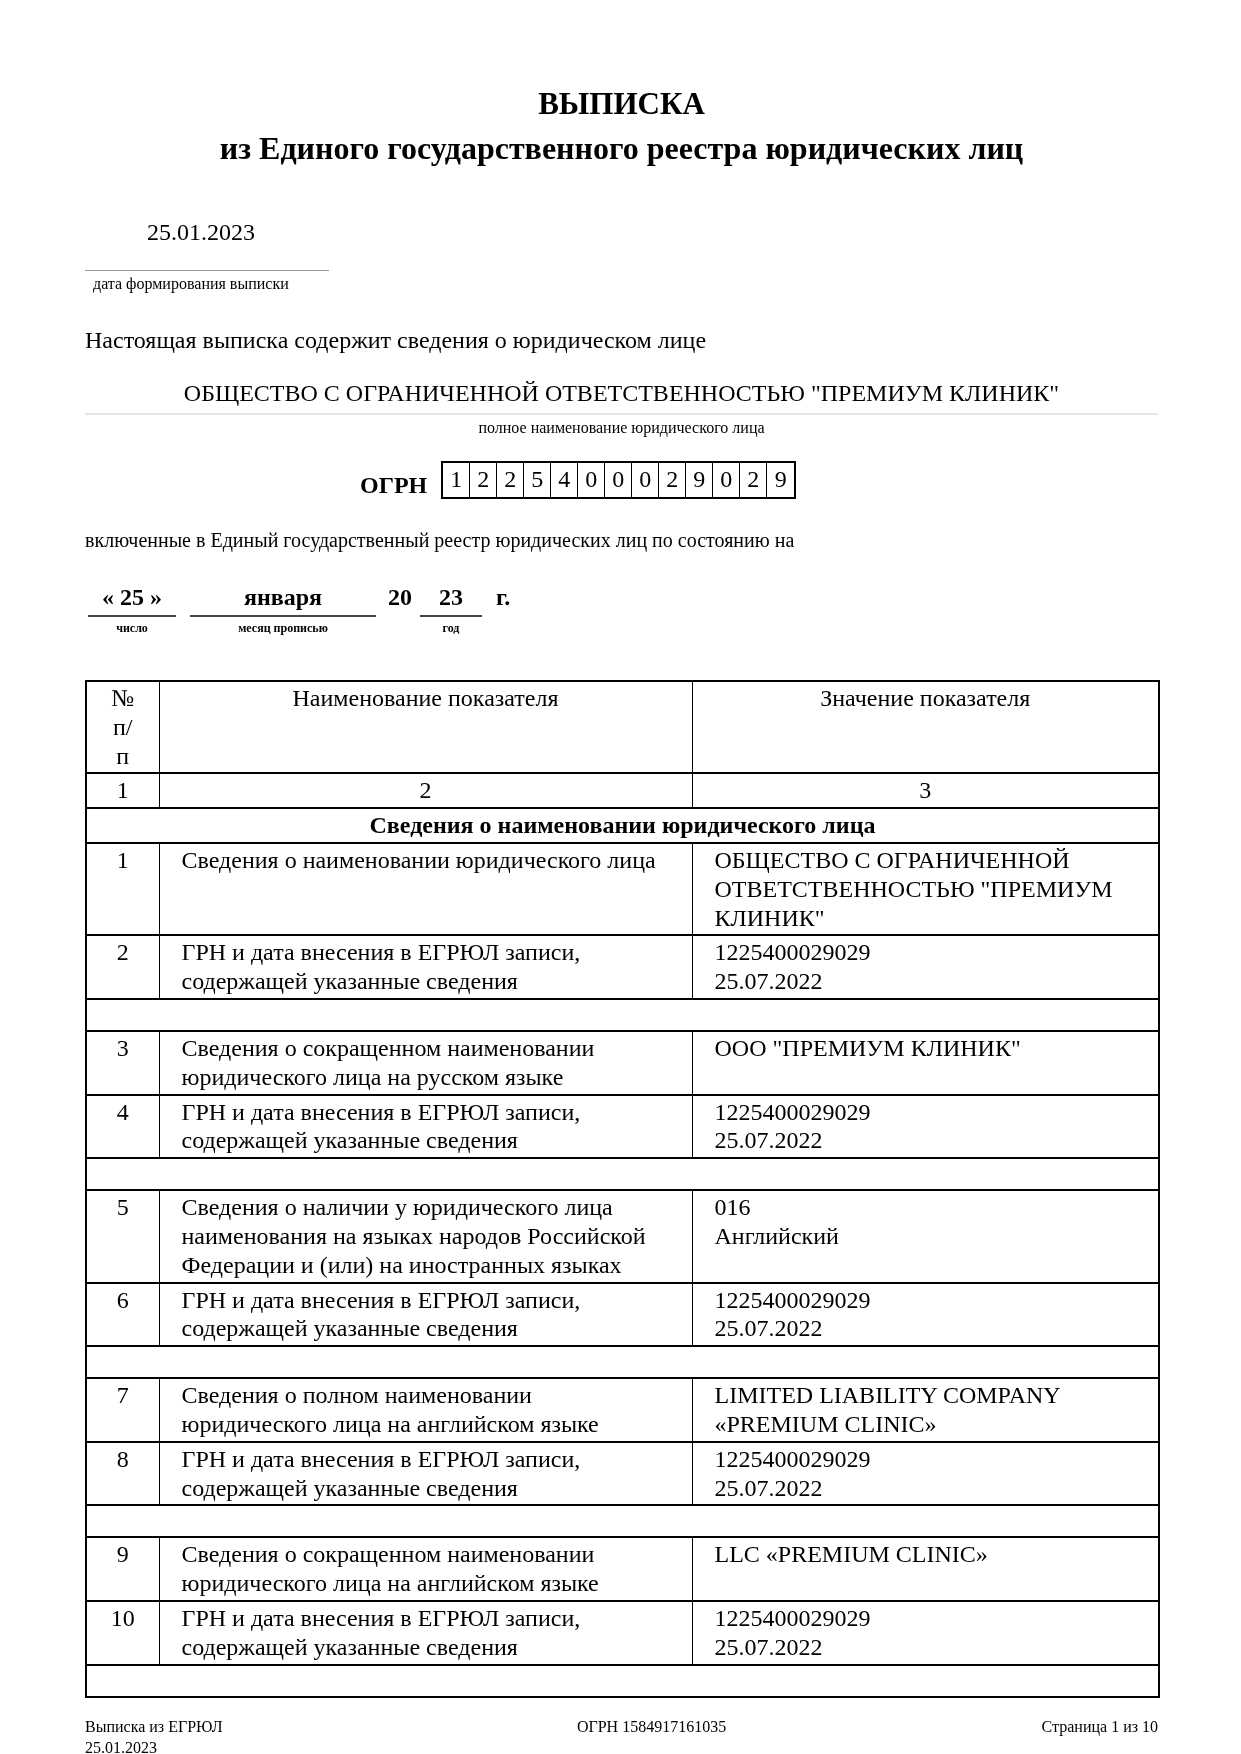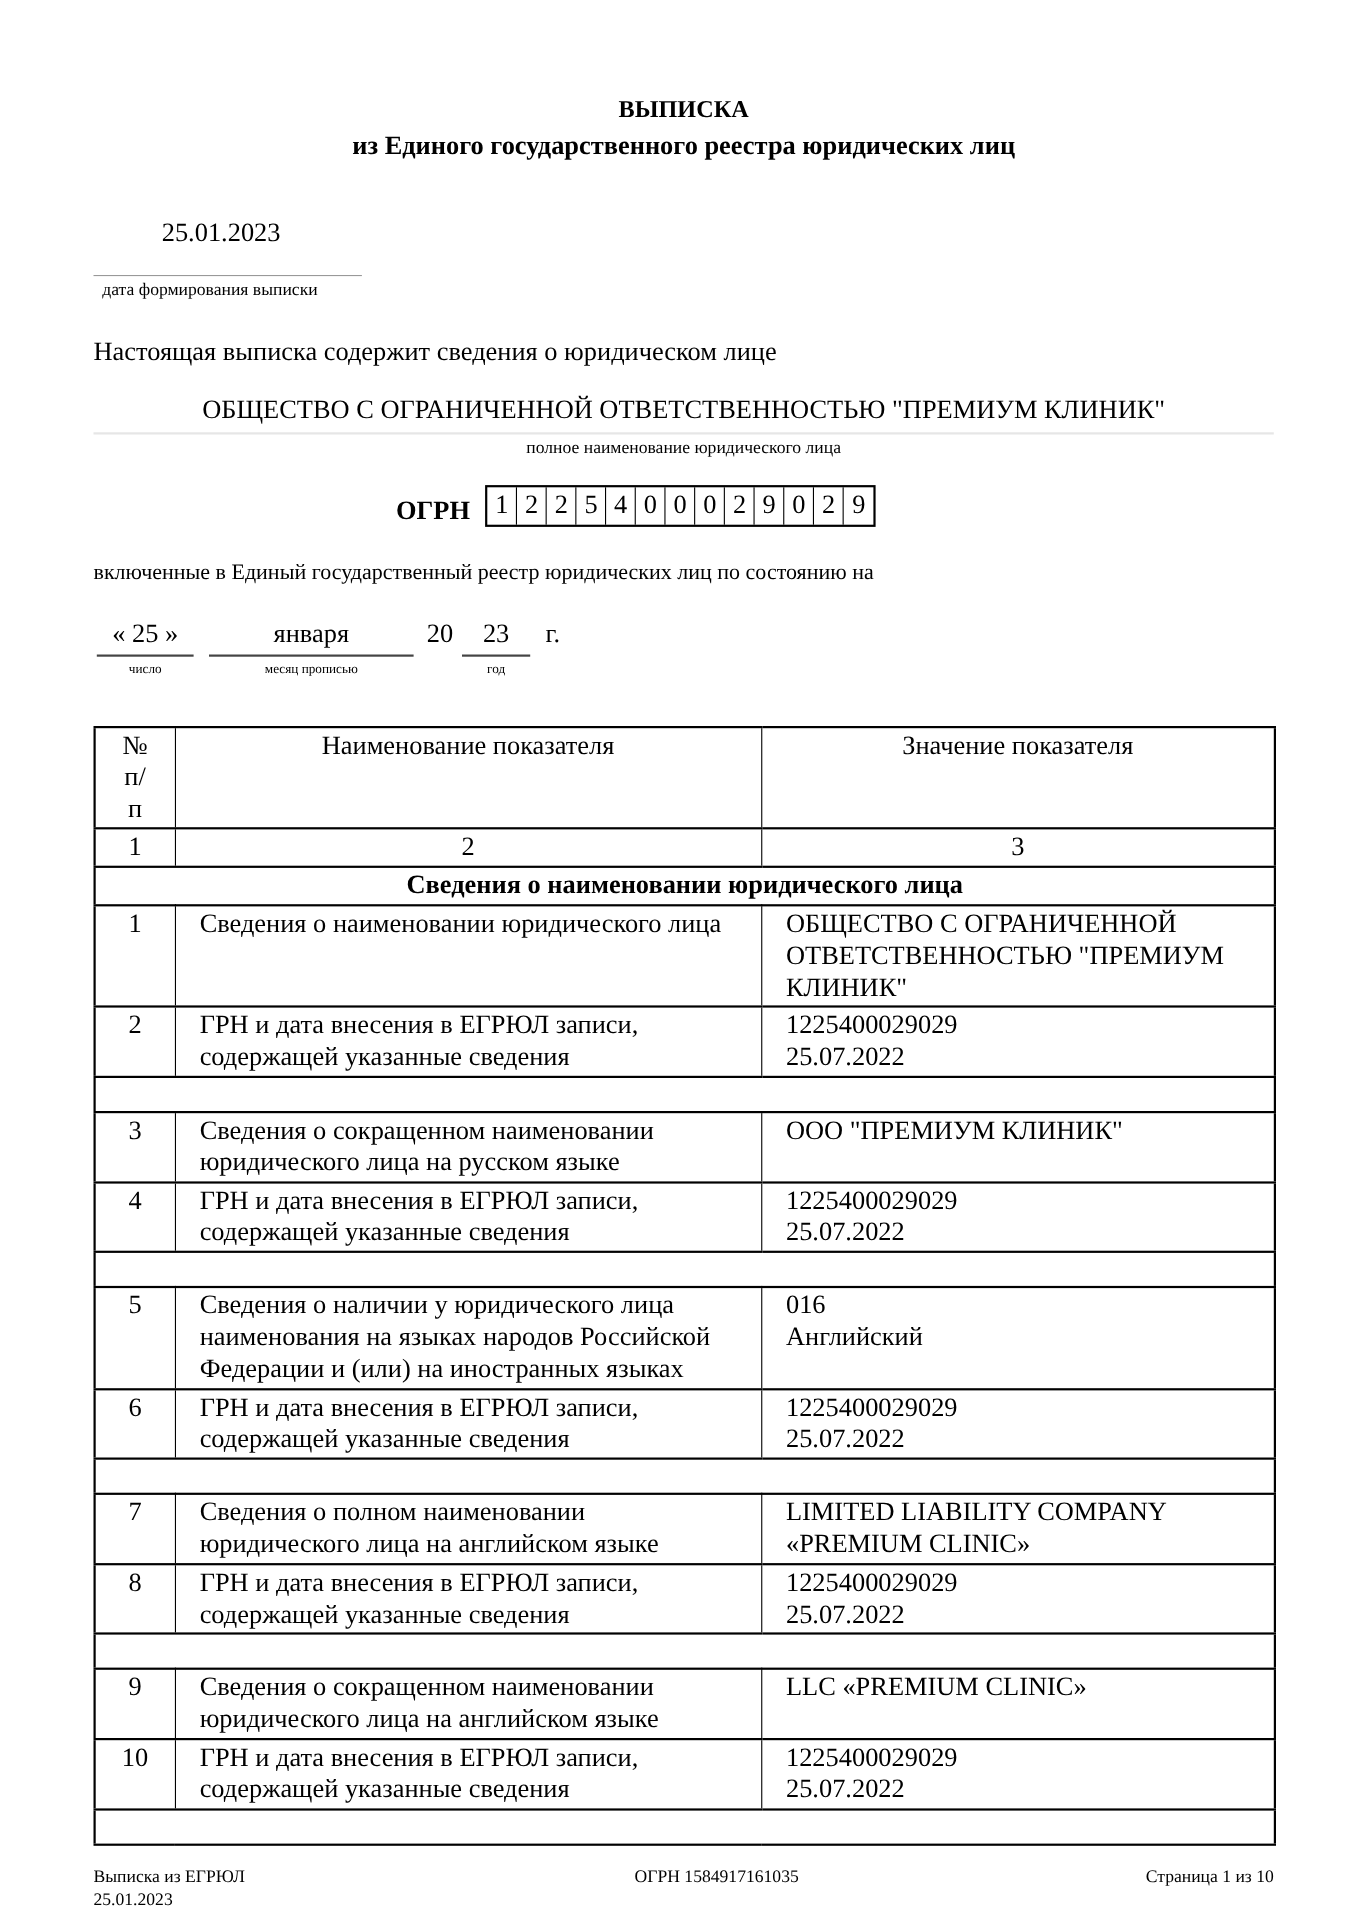--- a/index.html
+++ b/index.html
@@ -7,22 +7,22 @@
   body {
     width: 1241px; height: 1754px;
     background: #ffffff; color: #000000;
     font-family: "Liberation Serif", "DejaVu Serif", serif;
   }
   .page { padding: 86px 83px 0 85px; }
   .pre { white-space: pre-line; }
 
   
   .title-block { text-align: center; }
-  .doc-title { font-size: 22px; font-weight: bold; }
-  .doc-subtitle { font-size: 24px; font-weight: bold; margin-top: 8px; }
+  .doc-title { font-size: 31px; font-weight: bold; }
+  .doc-subtitle { font-size: 32px; font-weight: bold; margin-top: 8px; }
 
   
   .form-date-block { margin-top: 52px; }
   .form-date-value { font-size: 24px; margin-left: 62px; }
   .form-date-rule { width: 244px; border-top: 1px solid #999; margin-top: 24px; }
   .form-date-caption { font-size: 16px; margin-top: 4px; margin-left: 8px; }
 
   .intro-line { font-size: 24px; margin-top: 34px; }
 
   
@@ -36,21 +36,21 @@
   .ogrn-boxes { display: flex; border: 2px solid #000; }
   .ogrn-box {
     width: 27px; height: 34px; border-right: 1px solid #000;
     font-size: 24px; text-align: center; line-height: 32px;
   }
   .ogrn-box:last-child { border-right: none; }
 
   .included-line { font-size: 20px; margin-top: 30px; }
 
   
-  .record-date { margin-top: 32px; display: flex; align-items: flex-start; margin-left: 3px; }
+  .record-date { margin-top: 32px; display: flex; align-items: flex-start; margin-left: 3px; font-weight: bold; }
   .seg { display: flex; flex-direction: column; align-items: center; }
   .seg-value { font-size: 24px; width: 100%; text-align: center; padding-bottom: 4px; border-bottom: 2px solid #444; }
   .seg-caption { font-size: 12px; margin-top: 4px; }
   .seg-day { width: 88px; }
   .seg-month { width: 186px; margin-left: 14px; }
   .plain-20 { font-size: 24px; margin-left: 12px; padding-top: 0; }
   .seg-year { width: 62px; margin-left: 8px; }
   .plain-g { font-size: 24px; margin-left: 14px; }
 
   

